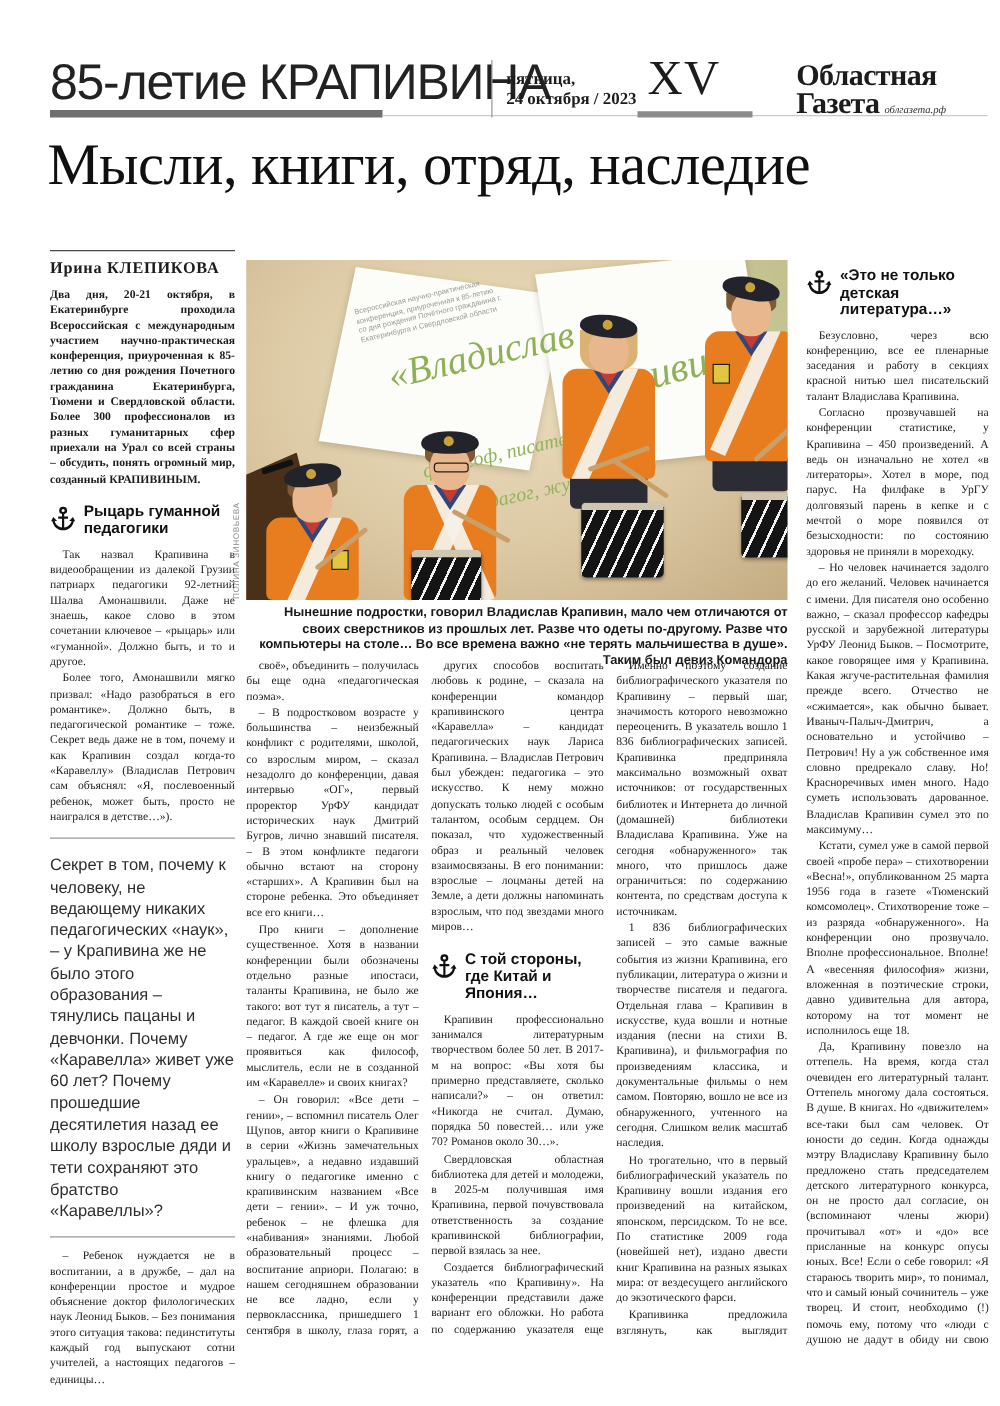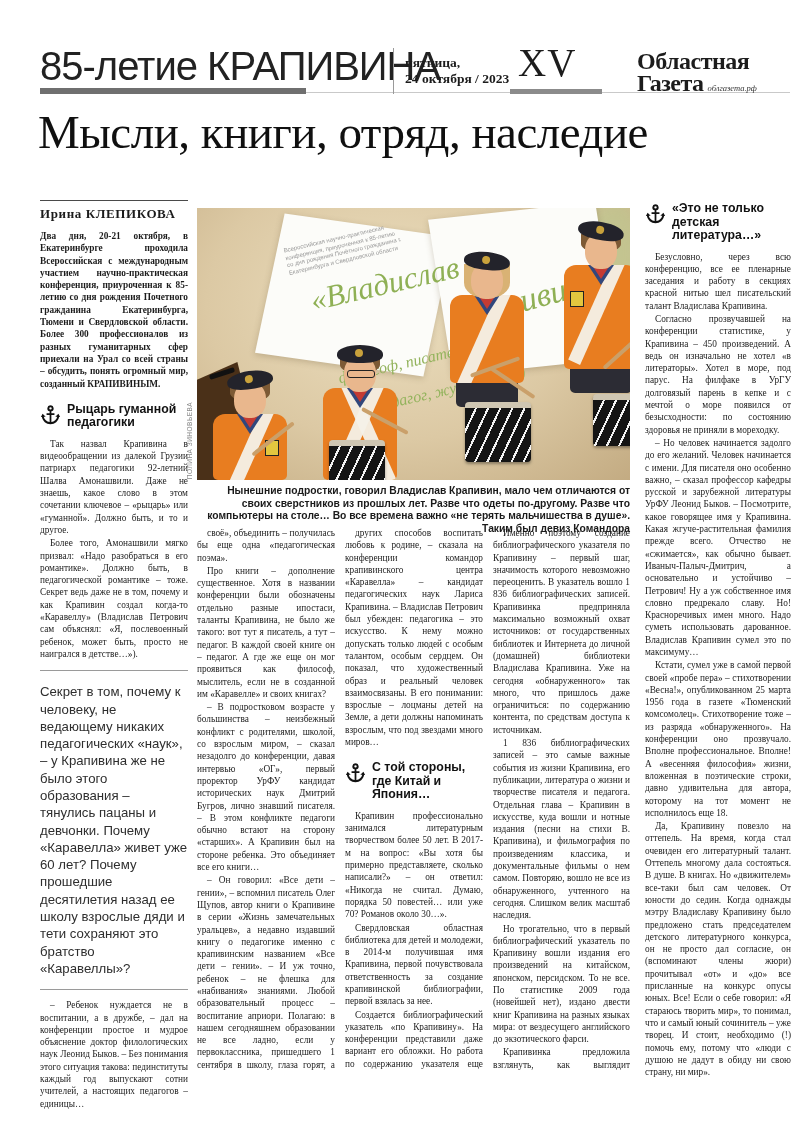--- a/index.html
+++ b/index.html
@@ -192,54 +192,54 @@
       <div class="drum" style="left:40px;bottom:34px;width:58px;"></div>
       <div class="stick" style="left:44px;bottom:128px;transform:rotate(-42deg);"></div>
     </div>
   </div>
   <div class="credit">ПОЛИНА ЗИНОВЬЕВА</div>
   <div class="caption">Нынешние подростки, говорил Владислав Крапивин, мало чем отличаются от своих сверстников из прошлых лет. Разве что одеты по-другому. Разве что компьютеры на столе… Во все времена важно «не терять мальчишества в душе». Таким был девиз Командора</div>
 
   <div class="col" style="left:197px;top:527px;width:138px;height:545px;">
     <div>
         <p>своё», объединить – получилась бы еще одна «педагогическая поэма».</p>
+        <p>– В подростковом возрасте у большинства – неизбежный конфликт с родителями, школой, со взрослым миром, – сказал незадолго до конференции, давая интервью «ОГ», первый проректор УрФУ кандидат исторических наук Дмитрий Бугров, лично знавший писателя. – В этом конфликте педагоги обычно встают на сторону «старших». А Крапивин был на стороне ребенка. Это объединяет все его книги…</p>
         <p>Про книги – дополнение существенное. Хотя в названии конференции были обозначены отдельно разные ипостаси, таланты Крапивина, не было же такого: вот тут я писатель, а тут – педагог. В каждой своей книге он – педагог. А где же еще он мог проявиться как философ, мыслитель, если не в созданной им «Каравелле» и своих книгах?</p>
-        <p>– В подростковом возрасте у большинства – неизбежный конфликт с родителями, школой, со взрослым миром, – сказал незадолго до конференции, давая интервью «ОГ», первый проректор УрФУ кандидат исторических наук Дмитрий Бугров, лично знавший писателя. – В этом конфликте педагоги обычно встают на сторону «старших». А Крапивин был на стороне ребенка. Это объединяет все его книги…</p>
         <p>– Он говорил: «Все дети – гении», – вспомнил писатель Олег Щупов, автор книги о Крапивине в серии «Жизнь замечательных уральцев», а недавно издавший книгу о педагогике именно с крапивинским названием «Все дети – гении». – И уж точно, ребенок – не флешка для «набивания» знаниями. Любой образовательный процесс – воспитание априори. Полагаю: в нашем сегодняшнем образовании не все ладно, если у первоклассника, пришедшего 1 сентября в школу, глаза горят, а потом этот огонь почему-то быстро исчезает…</p>
       </div>
   </div>
 
   <div class="col" style="left:345px;top:527px;width:138px;height:545px;">
     <div>
         <p>других способов воспитать любовь к родине, – сказала на конференции командор крапивинского центра «Каравелла» – кандидат педагогических наук Лариса Крапивина. – Владислав Петрович был убежден: педагогика – это искусство. К нему можно допускать только людей с особым талантом, особым сердцем. Он показал, что художественный образ и реальный человек взаимосвязаны. В его понимании: взрослые – лоцманы детей на Земле, а дети должны напоминать взрослым, что под звездами много миров…</p>
       </div>
     <div class="sec-head">
       <svg class="anchor-ic" viewBox="0 0 24 24" fill="#111">
         <path d="M12 1a3.4 3.4 0 0 0-1 6.7V10H7.5v2H11v8.1c-3.3-.5-6-2.9-6.7-6H6.5L3 10.5 1 14.3h1.2C3 19 7 22.6 12 22.6S21 19 21.8 14.3H23l-2-3.8-3.5 3.6h2.2c-.7 3.1-3.4 5.5-6.7 6V12h3.5v-2H13V7.7A3.4 3.4 0 0 0 12 1zm0 2a1.4 1.4 0 1 1 0 2.8A1.4 1.4 0 0 1 12 3z"></path>
       </svg>
       <div class="txt">С той стороны, где Китай и Япония…</div>
     </div>
     <div>
         <p>Крапивин профессионально занимался литературным творчеством более 50 лет. В 2017-м на вопрос: «Вы хотя бы примерно представляете, сколько написали?» – он ответил: «Никогда не считал. Думаю, порядка 50 повестей… или уже 70? Романов около 30…».</p>
-        <p>Свердловская областная библиотека для детей и молодежи, в 2014-м получившая имя Крапивина, первой почувствовала ответственность за создание крапивинской библиографии, первой взялась за нее.</p>
+        <p>Свердловская областная библиотека для детей и молодежи, в 2025-м получившая имя Крапивина, первой почувствовала ответственность за создание крапивинской библиографии, первой взялась за нее.</p>
         <p>Создается библиографический указатель «по Крапивину». На конференции представили даже вариант его обложки. Но работа по содержанию указателя еще идет, потому что, по признанию ученого секретаря Библиотеки для детей и молодежи кандидата педагогических наук Светланы Кокориной, поток литературы Крапивина и о нем никогда не изучался, необходимо вести документальный учет всего выходящего, а в этом процессе то и дело обнаруживается что-то «неучтенное». Даже на конференции звучали такие факты.</p>
       </div>
   </div>
 
   <div class="col" style="left:493px;top:527px;width:137px;height:545px;">
     <div>
         <p>Именно поэтому создание библиографического указателя по Крапивину – первый шаг, значимость которого невозможно переоценить. В указатель вошло 1 836 библиографических записей. Крапивинка предприняла максимально возможный охват источников: от государственных библиотек и Интернета до личной (домашней) библиотеки Владислава Крапивина. Уже на сегодня «обнаруженного» так много, что пришлось даже ограничиться: по содержанию контента, по средствам доступа к источникам.</p>
         <p>1 836 библиографических записей – это самые важные события из жизни Крапивина, его публикации, литература о жизни и творчестве писателя и педагога. Отдельная глава – Крапивин в искусстве, куда вошли и нотные издания (песни на стихи В. Крапивина), и фильмография по произведениям классика, и документальные фильмы о нем самом. Повторяю, вошло не все из обнаруженного, учтенного на сегодня. Слишком велик масштаб наследия.</p>
         <p>Но трогательно, что в первый библиографический указатель по Крапивину вошли издания его произведений на китайском, японском, персидском. То не все. По статистике 2009 года (новейшей нет), издано двести книг Крапивина на разных языках мира: от вездесущего английского до экзотического фарси.</p>
         <p>Крапивинка предложила взглянуть, как выглядит представленная в указателе повесть Крапивина «Та сторона, где ветер» на персидском. Правда, удивительно. Картинка в акварельных тонах, набор непонятных знаков – но понимаешь: Крапивин связал таким образом «разные стороны», «разные ветры».</p>
       </div>
   </div>
 
   <div class="col clearfix" style="left:645px;top:200px;width:146px;height:880px;">
-    <div class="sec-head" style="margin-top:2px;">
+    <div class="sec-head" style="margin-top:14px;">
       <svg class="anchor-ic" viewBox="0 0 24 24" fill="#111">
         <path d="M12 1a3.4 3.4 0 0 0-1 6.7V10H7.5v2H11v8.1c-3.3-.5-6-2.9-6.7-6H6.5L3 10.5 1 14.3h1.2C3 19 7 22.6 12 22.6S21 19 21.8 14.3H23l-2-3.8-3.5 3.6h2.2c-.7 3.1-3.4 5.5-6.7 6V12h3.5v-2H13V7.7A3.4 3.4 0 0 0 12 1zm0 2a1.4 1.4 0 1 1 0 2.8A1.4 1.4 0 0 1 12 3z"></path>
       </svg>
       <div class="txt">«Это не только детская литература…»</div>
     </div>
     <div>
         <p>Безусловно, через всю конференцию, все ее пленарные заседания и работу в секциях красной нитью шел писательский талант Владислава Крапивина.</p>
         <p>Согласно прозвучавшей на конференции статистике, у Крапивина – 450 произведений. А ведь он изначально не хотел «в литераторы». Хотел в море, под парус. На филфаке в УрГУ долговязый парень в кепке и с мечтой о море появился от безысходности: по состоянию здоровья не приняли в мореходку.</p>
         <p>– Но человек начинается задолго до его желаний. Человек начинается с имени. Для писателя оно особенно важно, – сказал профессор кафедры русской и зарубежной литературы УрФУ Леонид Быков. – Посмотрите, какое говорящее имя у Крапивина. Какая жгуче-растительная фамилия прежде всего. Отчество не «сжимается», как обычно бывает. Иваныч-Палыч-Дмитрич, а основательно и устойчиво – Петрович! Ну а уж собственное имя словно предрекало славу. Но! Красноречивых имен много. Надо суметь использовать дарованное. Владислав Крапивин сумел это по максимуму…</p>
         <p>Кстати, сумел уже в самой первой своей «пробе пера» – стихотворении «Весна!», опубликованном 25 марта 1956 года в газете «Тюменский комсомолец». Стихотворение тоже – из разряда «обнаруженного». На конференции оно прозвучало. Вполне профессиональное. Вполне! А «весенняя философия» жизни, вложенная в поэтические строки, давно удивительна для автора, которому на тот момент не исполнилось еще 18.</p>

